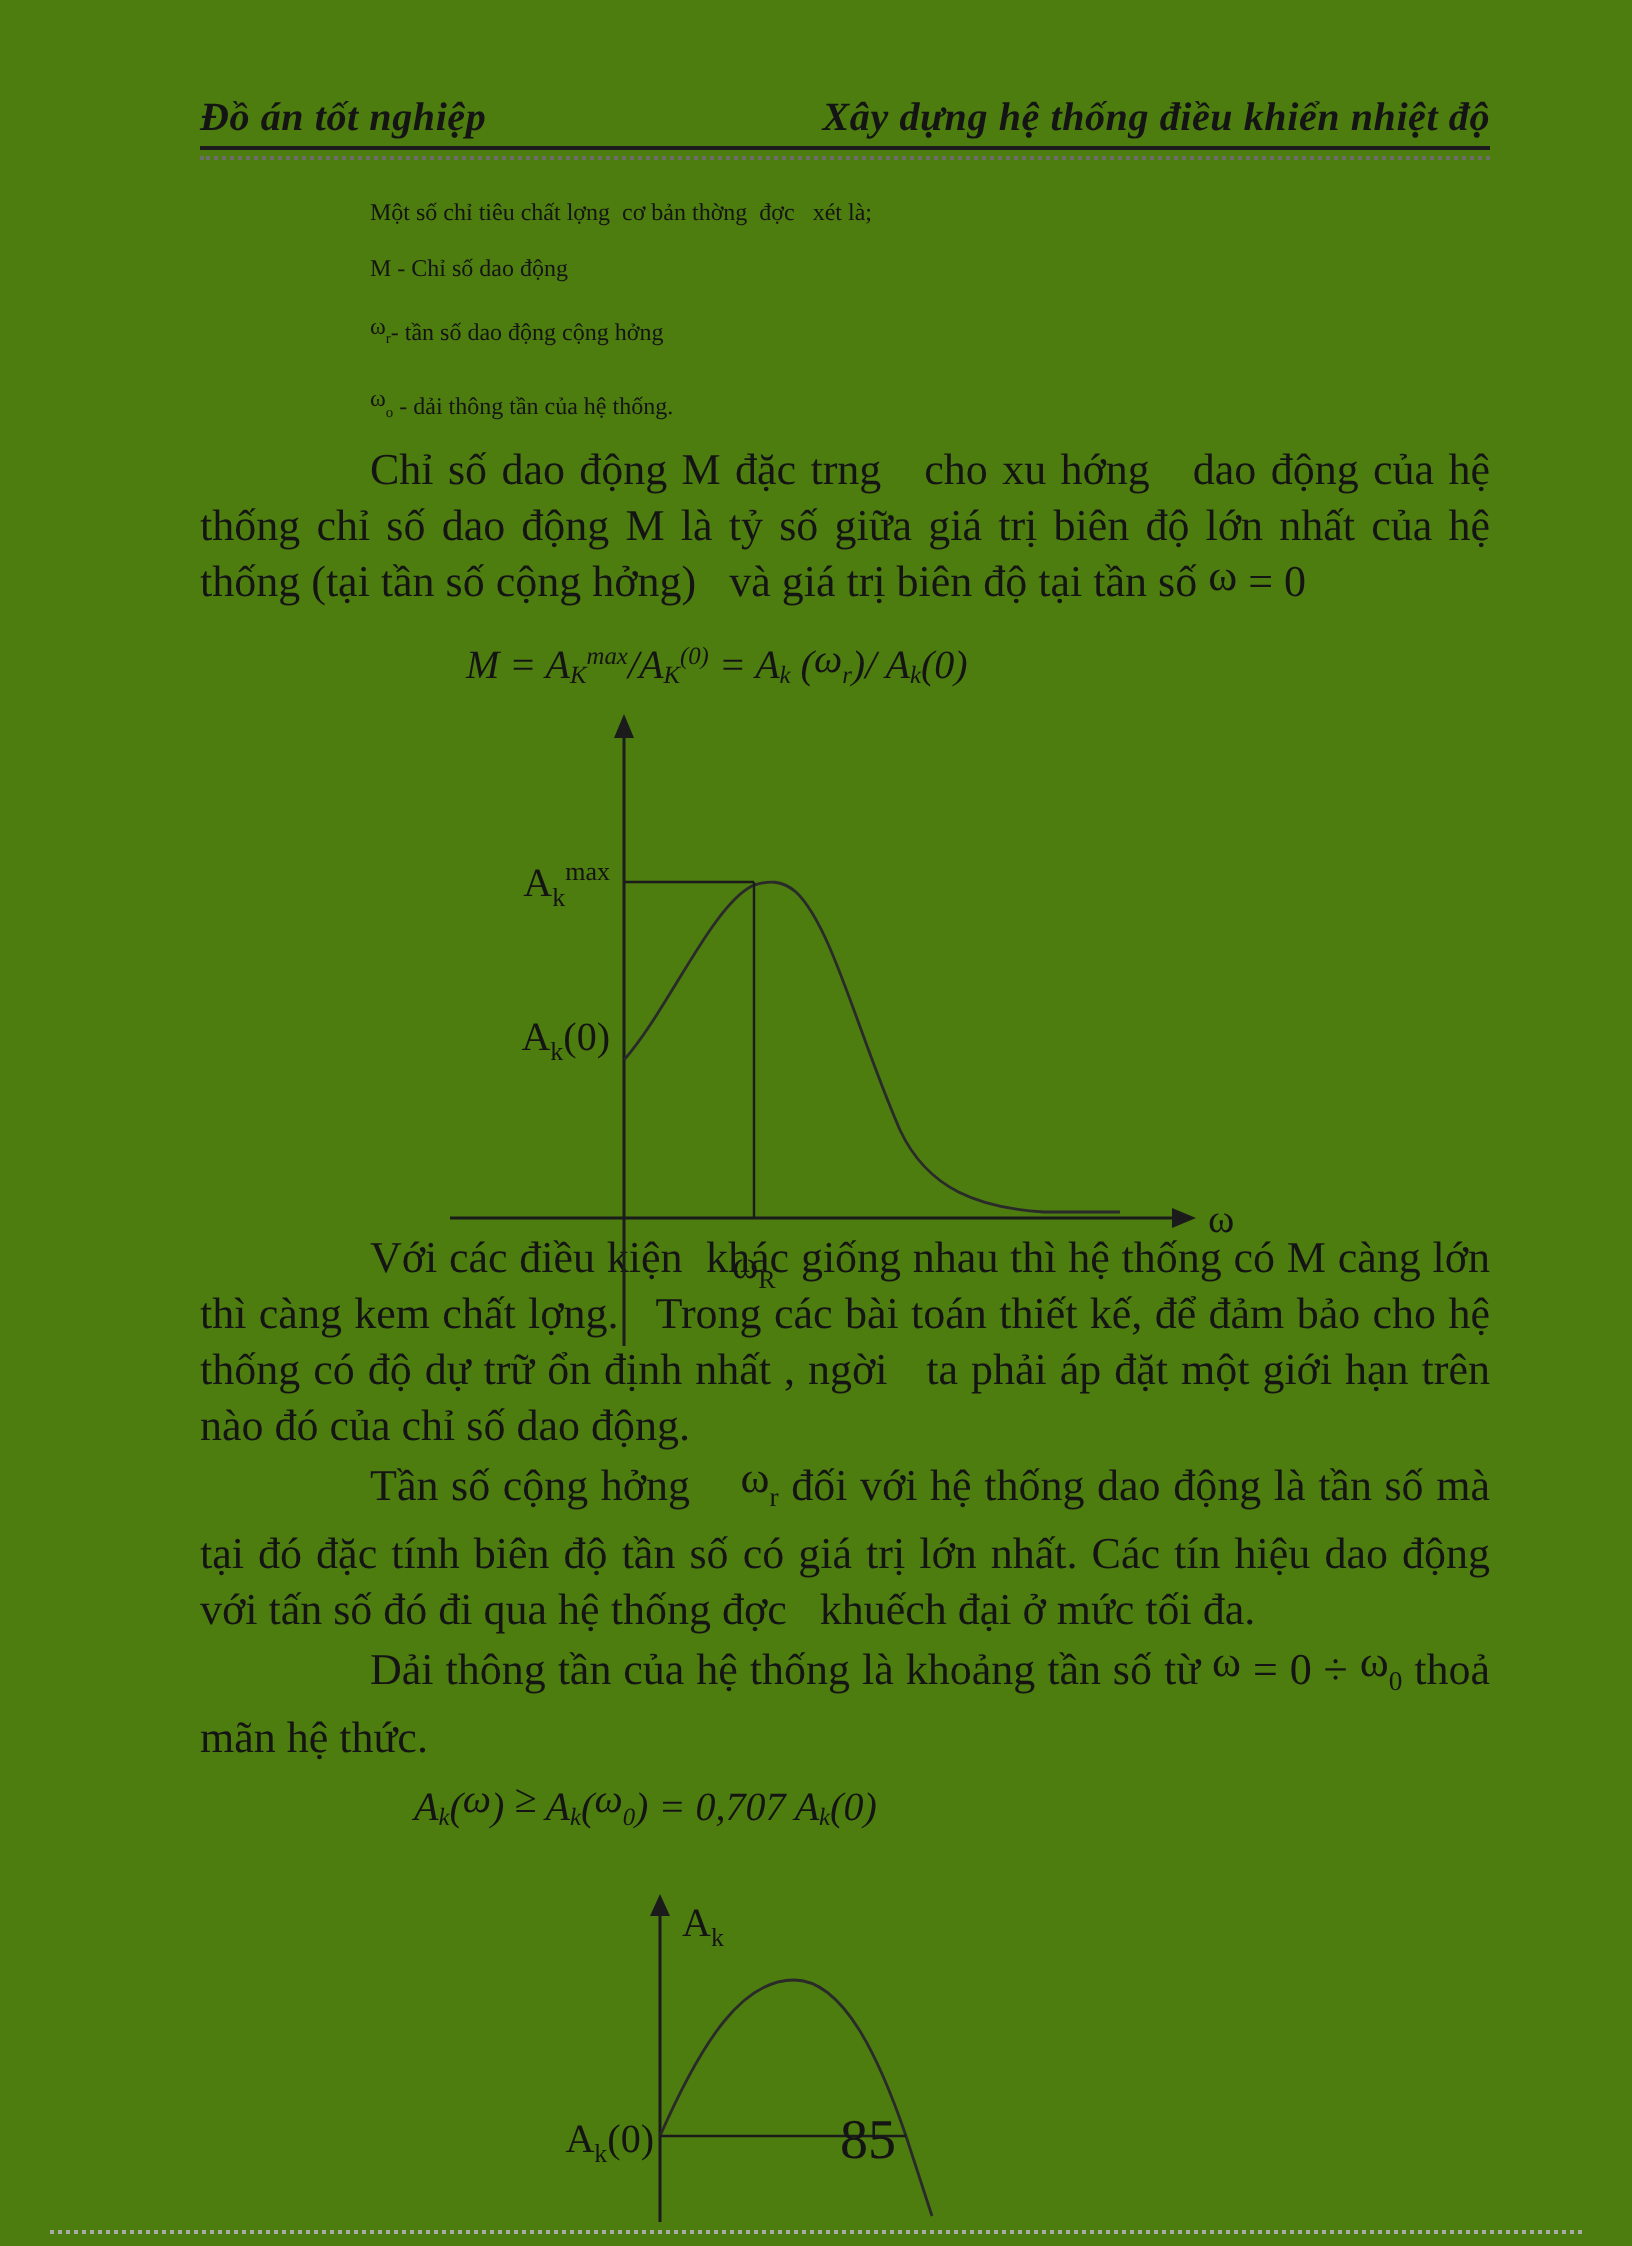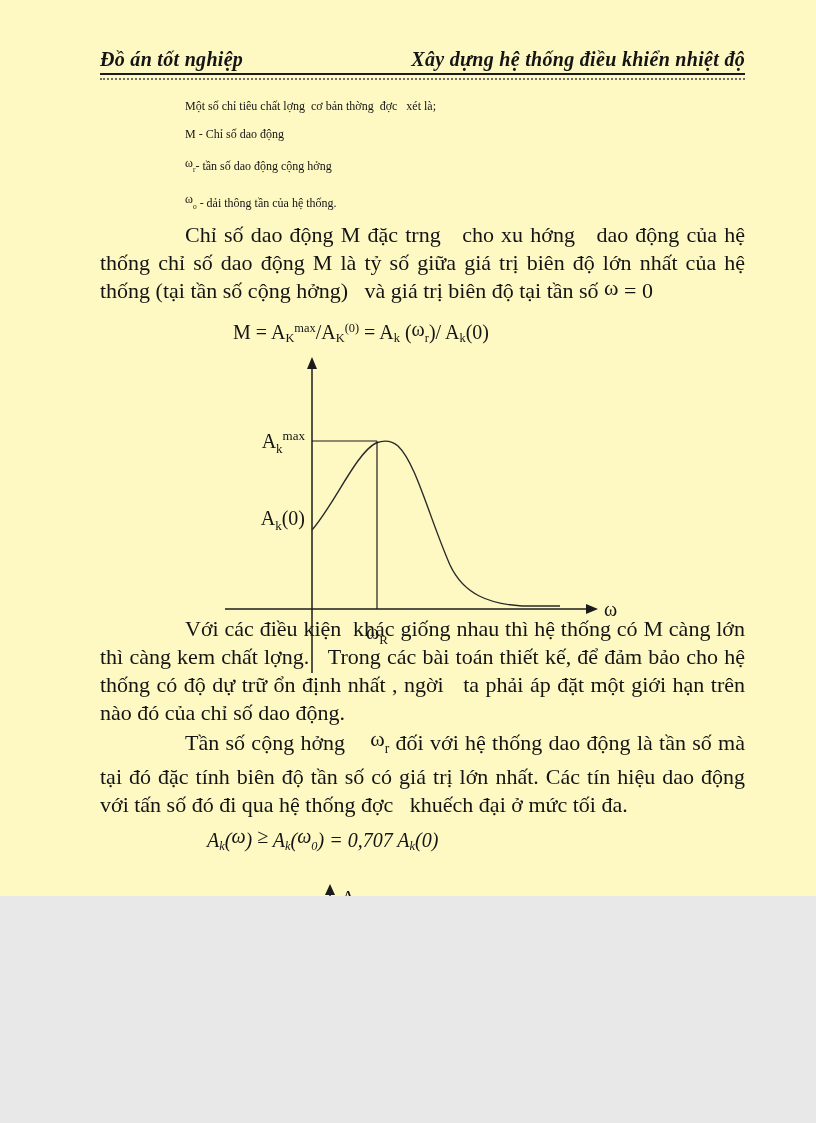--- a/index.html
+++ b/index.html
@@ -1,18 +1,18 @@
 <!DOCTYPE html>
 <html><head>
 <meta charset="utf-8">
 <style>
   html,body{margin:0;padding:0;background:#e8e8e8;}
   .page{
-    position:relative; width:816px; height:896px; margin:0 auto;
-    background:#fef9c3; overflow:hidden;
+    position:relative; width:816px; height:1123px; margin:0 auto;
+    background:#4d7c0f; overflow:hidden;
     font-family:"Liberation Serif", serif; color:#141414;
   }
   .content{ margin:0 71px 0 100px; }
   
   .header-wrap{ margin:48px 71px 0 100px; }
   .header-row{
     display:flex; justify-content:space-between; align-items:baseline;
     font-weight:bold; font-style:italic; font-size:20px; letter-spacing:.3px;
     padding-bottom:2px; border-bottom:2px solid #1c1c1c;
   }
@@ -35,21 +35,21 @@
   .thin{ stroke:#1b1b1b; stroke-width:1.2; fill:none; }
   .curve{ stroke:#2a2a2a; stroke-width:1.4; fill:none; }
   .arrow{ fill:#1b1b1b; stroke:none; }
   .fig-label{ font-family:"Liberation Serif", serif; font-size:20px; fill:#141414; }
   .svg-small{ font-size:13px; }
   
   .page-number{ position:absolute; left:400px; top:1055px; font-size:28px; z-index:3;margin-left:20px; }
   .bottom-rule{ position:absolute; left:25px; top:1115px; width:766px;
     border-top:2px dotted #a9a9a9; z-index:1; }
   .mt2{margin-top:2px;} .mt6{margin-top:6px;}
-  .mt8{margin-top:8px;} .mt12{margin-top:12px;}
+  .mt8{margin-top:8px;font-style:italic;} .mt12{margin-top:12px;}
 </style>
 </head>
 <body>
 
 <div class="page">
 
   <div class="header-wrap">
     <div class="header-row">
       <span>Đồ án tốt nghiệp</span>
       <span>Xây dựng hệ thống điều khiển nhiệt độ</span>
@@ -87,20 +87,21 @@
         <text class="fig-label" x="205" y="93" text-anchor="end"><tspan>A</tspan><tspan class="svg-small" dy="5">k</tspan><tspan class="svg-small" dy="-13">max</tspan></text>
         <text class="fig-label" x="205" y="170" text-anchor="end"><tspan>A</tspan><tspan class="svg-small" dy="5">k</tspan><tspan dy="-5">(0)</tspan></text>
         <text class="fig-label" x="266" y="284"><tspan>ω</tspan><tspan class="svg-small" dy="5">R</tspan></text>
       </svg>
     </div>
 
     <p class="para mt2"><span>Với các điều kiện &nbsp;khác giống nhau thì hệ thống có M càng lớn thì càng kem chất lợng. &nbsp;&nbsp;Trong các bài toán thiết kế, để đảm bảo cho hệ thống có độ dự trữ ổn định nhất , ngời &nbsp; ta phải áp đặt một giới hạn trên nào đó của chỉ số dao động.</span></p>
 
     <p class="para mt2"><span>Tần số cộng hởng &nbsp;&nbsp; </span><span class="seg-om">ω</span><span class="seg-sub">r</span><span> đối với hệ thống dao động là tần số mà tại đó đặc tính biên độ tần số có giá trị lớn nhất. Các tín hiệu dao động với tấn số đó đi qua hệ thống đợc &nbsp; khuếch đại ở mức tối đa.</span></p>
 
+    <p class="para mt2"><span>Dải thông tần của hệ thống là khoảng tần số từ </span><span class="seg-om">ω</span><span> = 0 ÷ </span><span class="seg-om">ω</span><span class="seg-sub">0</span><span> thoả mãn hệ thức.</span></p>
 
     <div class="formula formula2 mt6"><span>A</span><span class="seg-sub">k</span><span>(</span><span class="seg-om">ω</span><span>) </span><span class="seg-om">≥</span><span> A</span><span class="seg-sub">k</span><span>(</span><span class="seg-om">ω</span><span class="seg-sub">0</span><span>) = 0,707 A</span><span class="seg-sub">k</span><span>(0)</span></div>
 
     <div class="figure fig2">
       <svg width="640" height="170" viewBox="0 0 640 170">
 
         <line class="axis" x1="230" y1="165" x2="230" y2="8"></line>
         <polygon class="arrow" points="225,12 230,1 235,12"></polygon>
         <text class="fig-label" x="241" y="22"><tspan>A</tspan><tspan class="svg-small" dy="5">k</tspan></text>
 

